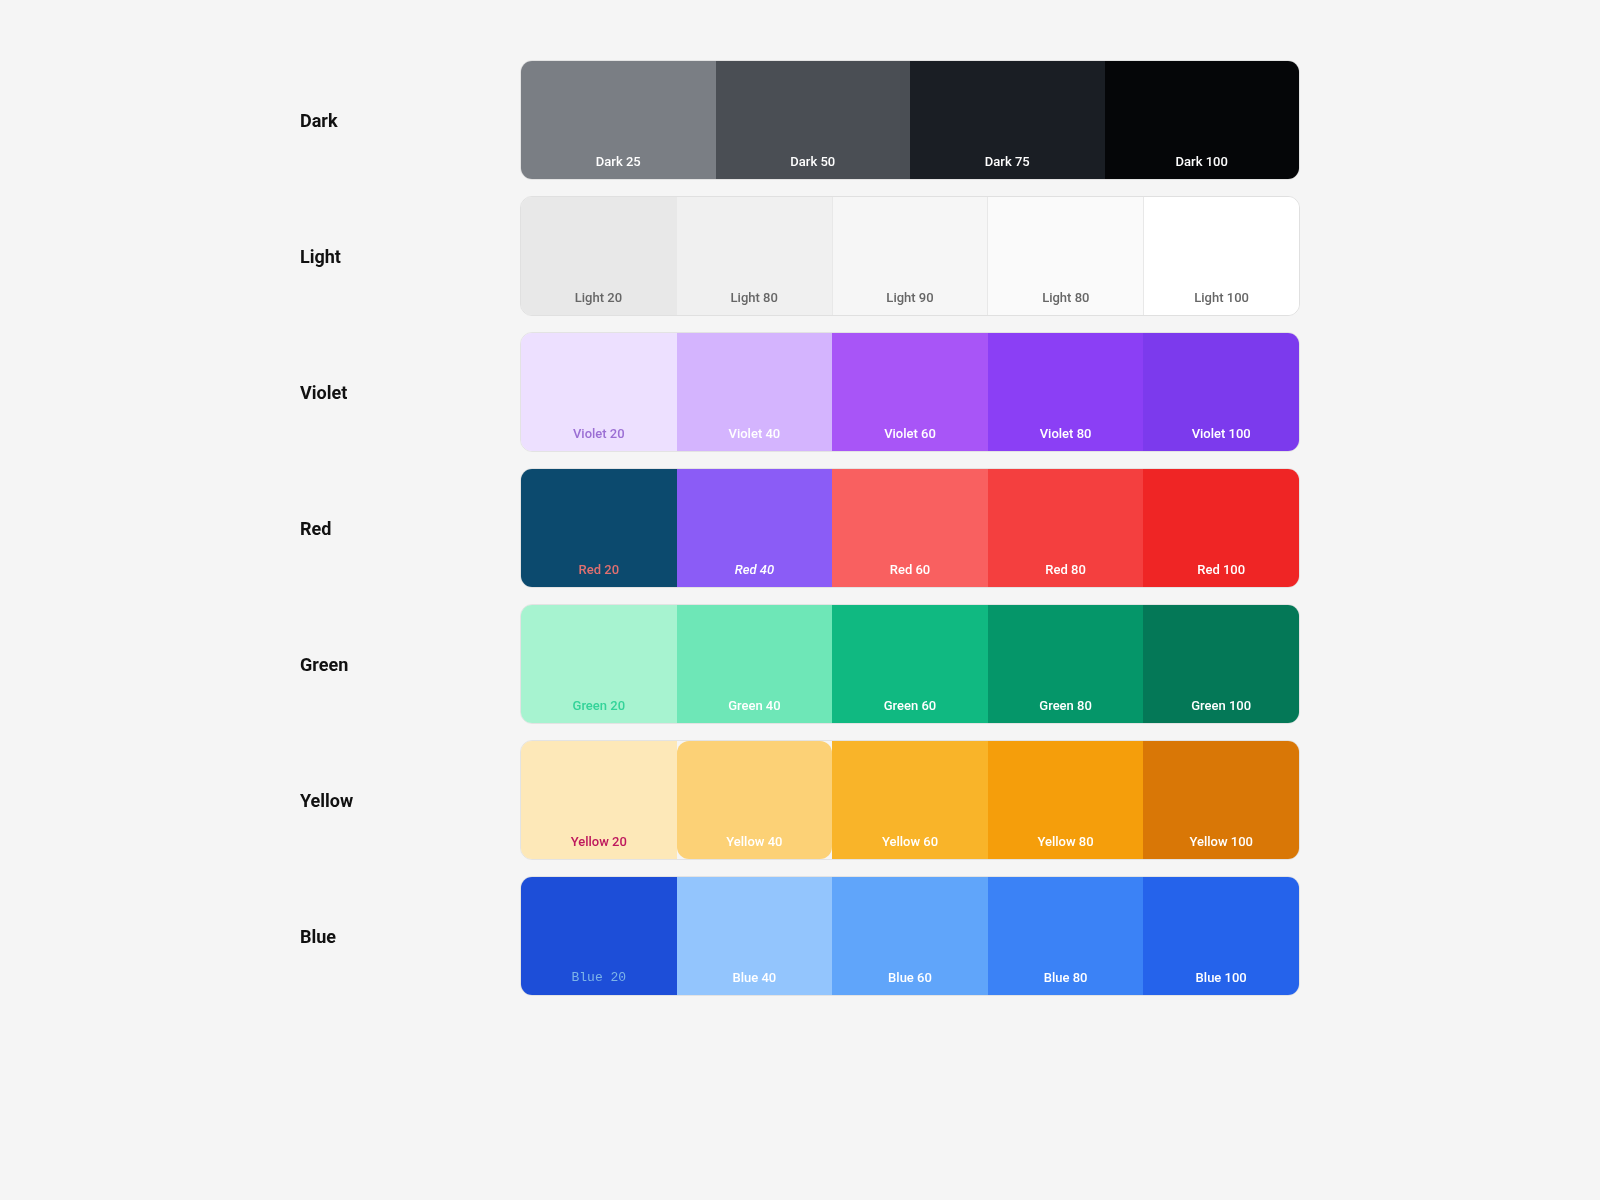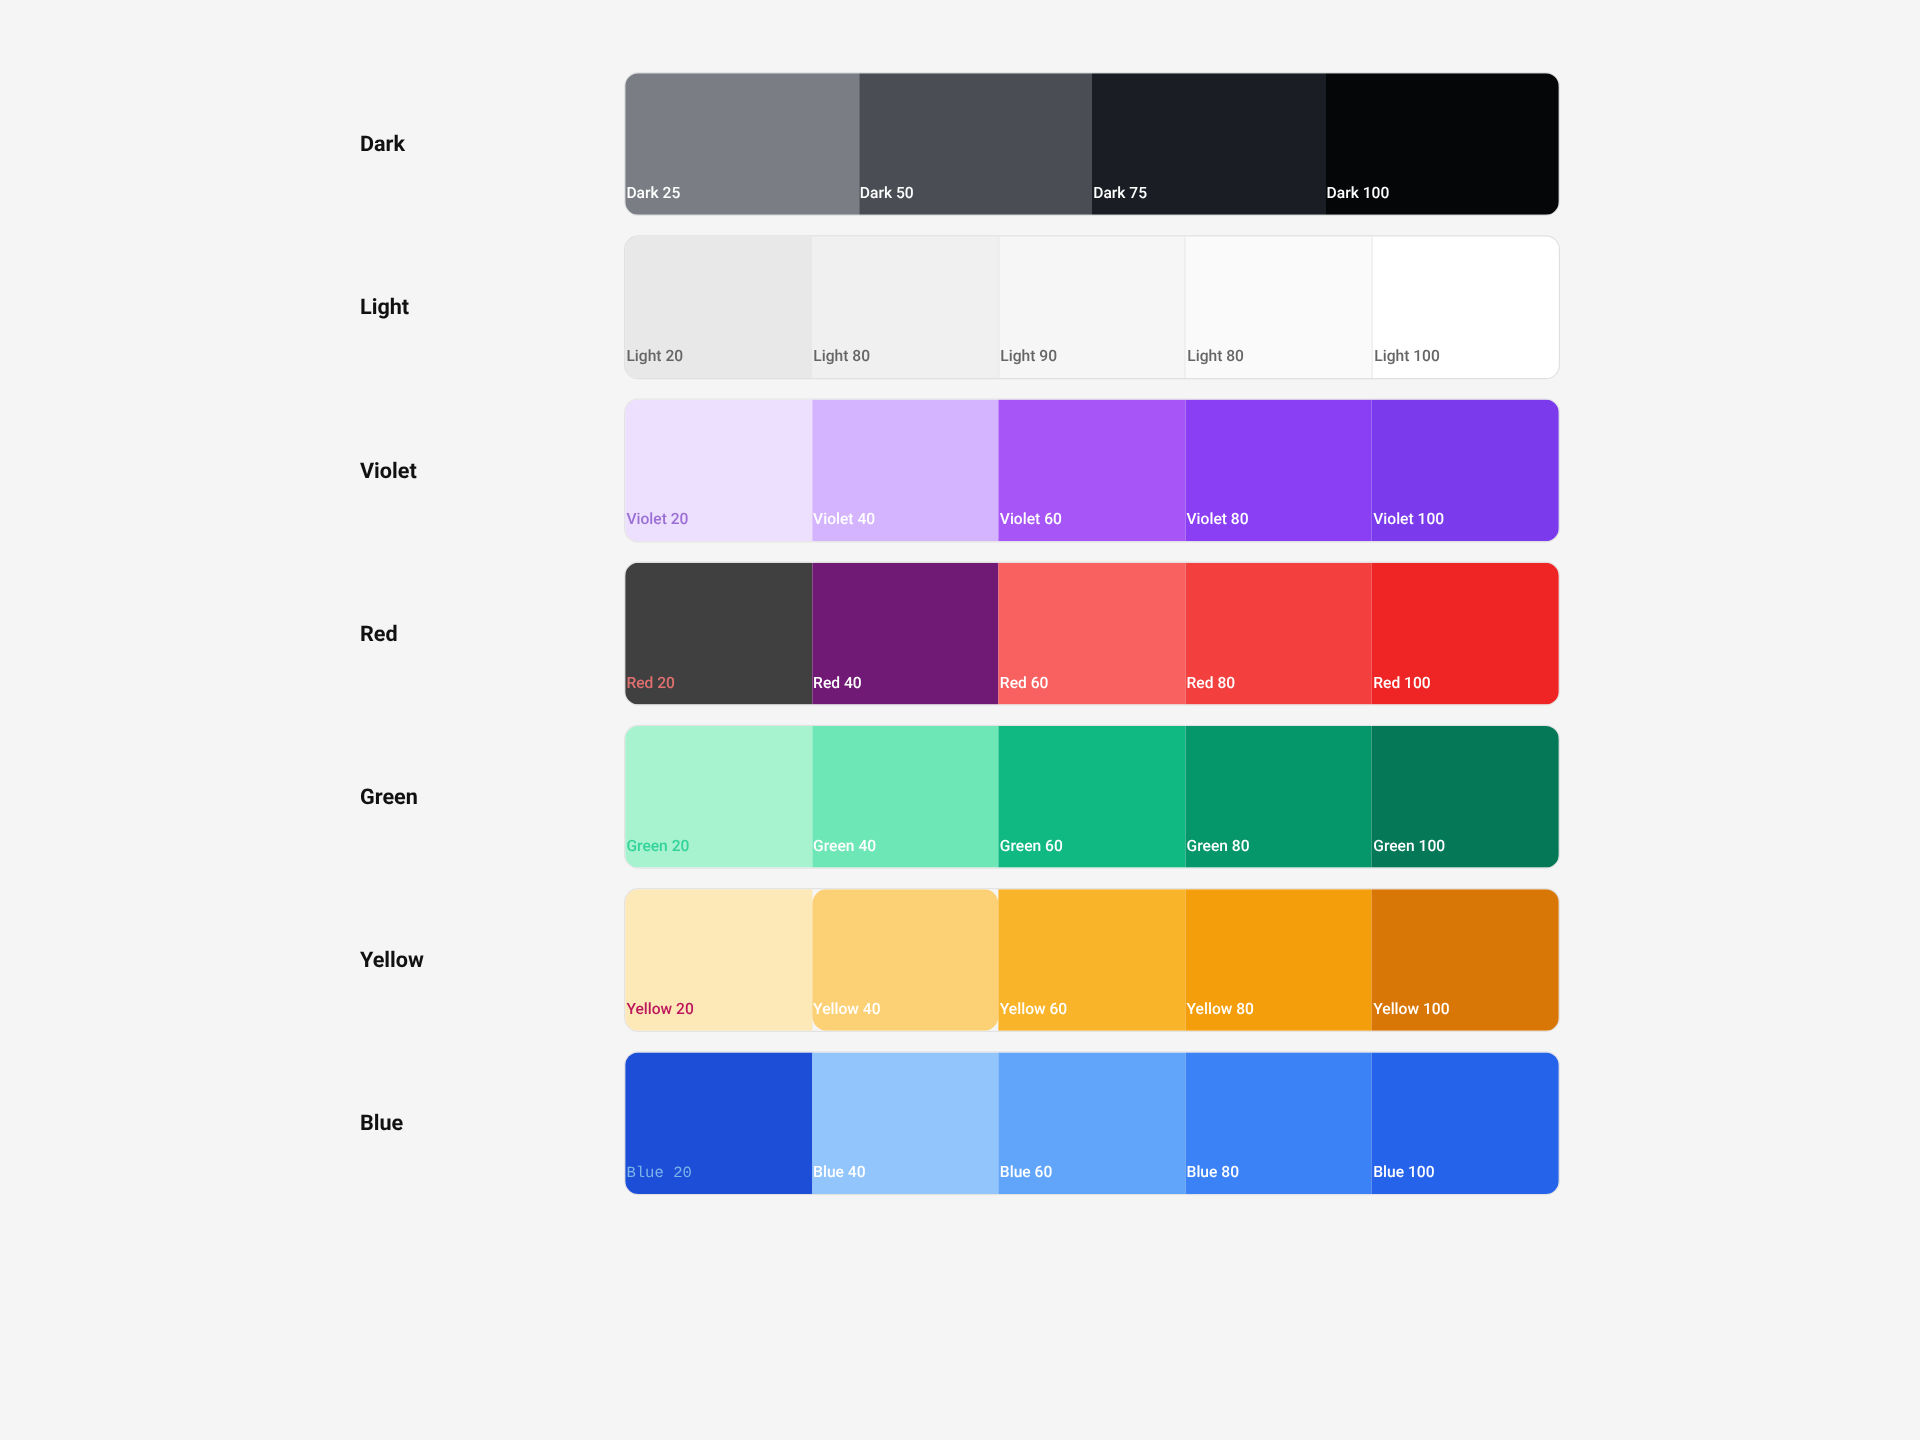--- a/index.html
+++ b/index.html
@@ -34,20 +34,21 @@
       overflow: hidden;
       height: 120px;
       border: 1px solid rgba(0,0,0,0.07);
     }
     .swatch {
       flex: 1;
       display: flex;
       align-items: flex-end;
       padding: 10px 1px;
       position: relative;
+      justify-content: center;
     }
     .swatch-label {
       font-size: 13px;
       font-weight: 500;
     }
     
     .dark-25 { background: #7a7e84; }
     .dark-50 { background: #4a4e54; }
     .dark-75 { background: #1a1e24; }
     .dark-100 { background: #050608; }
@@ -74,22 +75,22 @@
     .violet-60 { background: #a855f7; }
     .violet-80 { background: #8b3ff5; }
     .violet-100 { background: #7c3aed; }
     .violet-20 .swatch-label { color: #9b6fd4; }
     .violet-40 .swatch-label,
     .violet-60 .swatch-label,
     .violet-80 .swatch-label,
     .violet-100 .swatch-label { color: #fff; }
 
     
-    .red-20 { background: #404040; }
-    .red-40 { background: #701a75; }
+    .red-20 { background: #0c4a6e; }
+    .red-40 { background: #8b5cf6; font-style: italic; }
     .red-60 { background: #f96060; }
     .red-80 { background: #f43f3f; }
     .red-100 { background: #ef2525; }
     .red-20 .swatch-label { color: #e07070; }
     .red-40 .swatch-label,
     .red-60 .swatch-label,
     .red-80 .swatch-label,
     .red-100 .swatch-label { color: #fff; }
 
     

